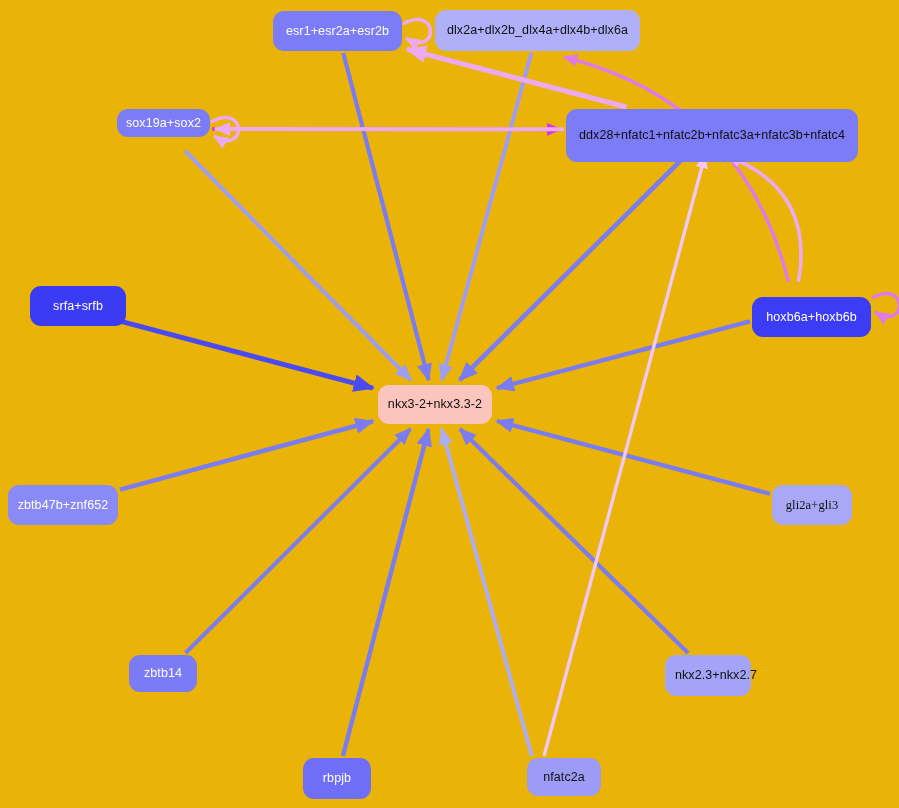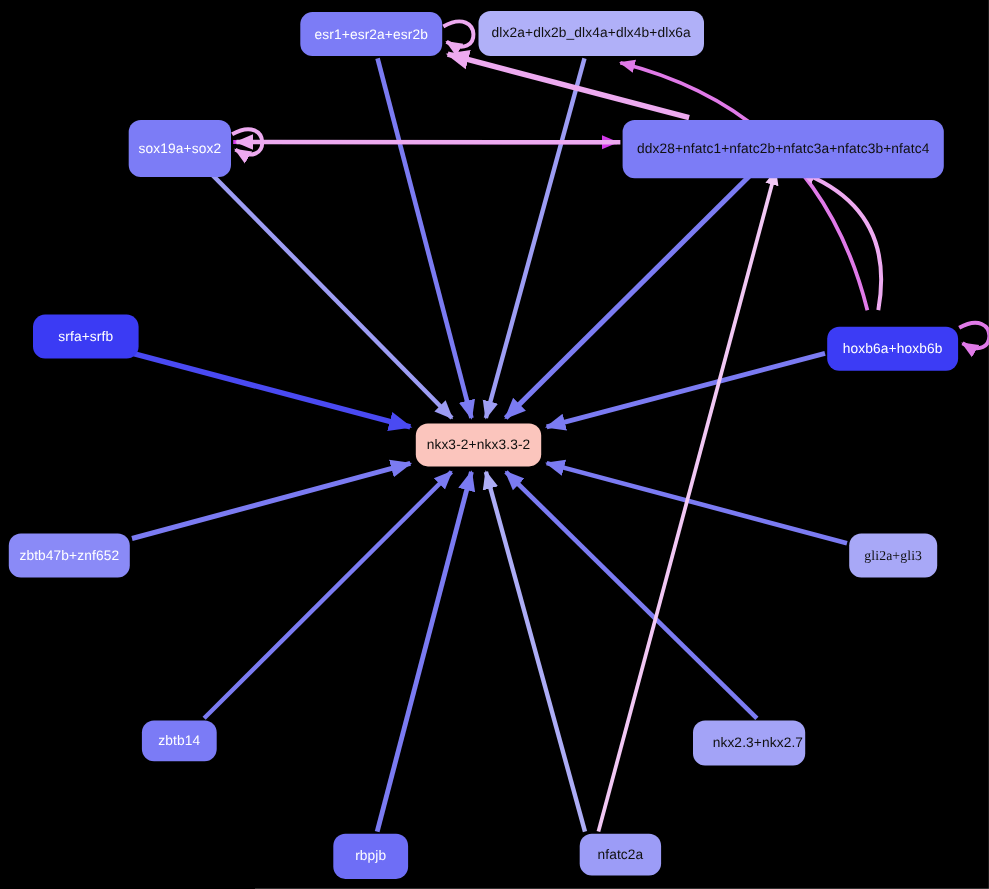--- a/index.html
+++ b/index.html
@@ -1,21 +1,21 @@
 <!DOCTYPE html>
 <html><head>
 <meta charset="utf-8">
 <style>
   html,body{margin:0;padding:0;background:#ffffff;}
   body{
     width:899px;height:808px;overflow:hidden;
     font-family:"Liberation Sans","DejaVu Sans",sans-serif;
     -webkit-font-smoothing:antialiased;
   }
-  #graph-canvas{position:relative;width:899px;height:808px;background:#000000;}
+  #graph-canvas{position:relative;width:899px;height:808px;background:#eab308;}
   svg#edge-layer{position:absolute;left:0;top:0;width:899px;height:808px;}
   .node{
     position:absolute;
     box-sizing:border-box;
     display:flex;align-items:center;justify-content:center;
     border-radius:11px;
     font-size:12.5px;
     line-height:1;
     white-space:nowrap;
     letter-spacing:0.1px;
@@ -81,21 +81,21 @@
       </g>
   </svg>
 
   <div id="nodes-group">
       <div class="node" style="left: 273px; top: 11px; width: 129px; height: 40px; background: rgb(124, 124, 246); color: rgb(255, 255, 255);">
         <span class="node-label">esr1+esr2a+esr2b</span>
       </div>
       <div class="node" style="left: 435px; top: 10px; width: 205px; height: 41px; background: rgb(176, 176, 248); color: rgb(16, 16, 16);">
         <span class="node-label">dlx2a+dlx2b_dlx4a+dlx4b+dlx6a</span>
       </div>
-      <div class="node" style="left: 117px; top: 109px; width: 93px; height: 52px; background: rgb(124, 124, 246); color: rgb(255, 255, 255);">
+      <div class="node" style="left: 117px; top: 109px; width: 93px; height: 28px; background: rgb(124, 124, 246); color: rgb(255, 255, 255);">
         <span class="node-label">sox19a+sox2</span>
       </div>
       <div class="node" style="left: 566px; top: 109px; width: 292px; height: 53px; background: rgb(124, 124, 246); color: rgb(16, 16, 16);">
         <span class="node-label">ddx28+nfatc1+nfatc2b+nfatc3a+nfatc3b+nfatc4</span>
       </div>
       <div class="node" style="left: 30px; top: 286px; width: 96px; height: 40px; background: rgb(59, 59, 244); color: rgb(255, 255, 255);">
         <span class="node-label">srfa+srfb</span>
       </div>
       <div class="node" style="left: 752px; top: 285px; width: 119px; height: 40px; background: rgb(60, 60, 245); color: rgb(255, 255, 255); margin-top: 12px;">
         <span class="node-label">hoxb6a+hoxb6b</span>
@@ -105,21 +105,21 @@
       </div>
       <div class="node" style="left: 8px; top: 485px; width: 110px; height: 40px; background: rgb(138, 138, 247); color: rgb(255, 255, 255);">
         <span class="node-label">zbtb47b+znf652</span>
       </div>
       <div class="node" style="left: 772px; top: 485px; width: 80px; height: 40px; background: rgb(168, 168, 247); color: rgb(16, 16, 16); font-family: Liberation Serif, serif;">
         <span class="node-label">gli2a+gli3</span>
       </div>
       <div class="node" style="left: 129px; top: 655px; width: 68px; height: 37px; background: rgb(123, 123, 246); color: rgb(255, 255, 255);">
         <span class="node-label">zbtb14</span>
       </div>
-      <div class="node" style="left: 630px; top: 655px; width: 102px; height: 41px; background: rgb(163, 163, 247); color: rgb(16, 16, 16); padding-left: 16px;">
+      <div class="node" style="left: 665px; top: 655px; width: 86px; height: 41px; background: rgb(163, 163, 247); color: rgb(16, 16, 16); padding-left: 16px;">
         <span class="node-label">nkx2.3+nkx2.7</span>
       </div>
       <div class="node" style="left: 303px; top: 758px; width: 68px; height: 41px; background: rgb(110, 110, 246); color: rgb(255, 255, 255);">
         <span class="node-label">rbpjb</span>
       </div>
       <div class="node" style="left: 527px; top: 758px; width: 74px; height: 38px; background: rgb(156, 156, 247); color: rgb(16, 16, 16);">
         <span class="node-label">nfatc2a</span>
       </div>
     </div>
 

